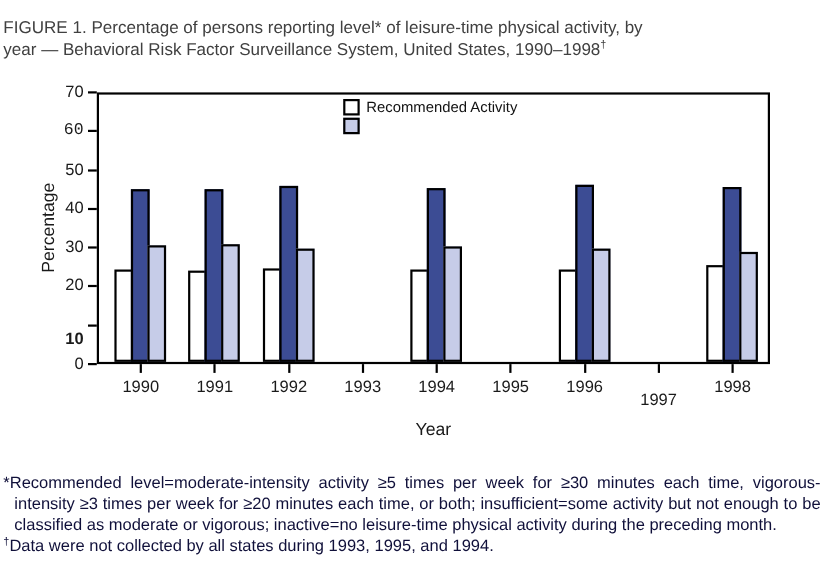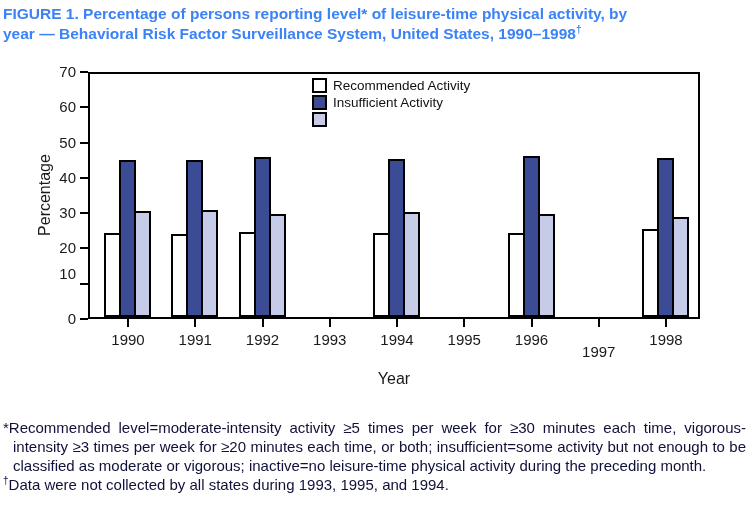--- a/index.html
+++ b/index.html
@@ -1,17 +1,17 @@
 <!DOCTYPE html>
 <html><head>
 <meta charset="utf-8">
 <style>
   html,body{margin:0;padding:0;background:#fff;}
   body{width:749px;height:513px;font-family:"Liberation Sans",sans-serif;color:#10103a;overflow:hidden;}
-  .figure-title{padding:4px 3px 0 3px;height:41px;font-weight:bold;font-size:15.5px;line-height:20px;color:#3b82f6;}
+  .figure-title{padding:16px 3px 0 3px;height:41px;font-weight:normal;font-size:15.5px;line-height:20px;color:#404040;}
   .figure-title sup{font-size:10px;vertical-align:super;line-height:0;}
   .chart{position:relative;height:353px;}
   .plot-frame{position:absolute;left:88px;top:27px;width:612px;height:247px;border:2px solid #000;box-sizing:border-box;text-align:center;}
   .plot-inner{position:absolute;left:0;top:0;right:0;bottom:0;}
   .bar{position:absolute;bottom:0;box-sizing:border-box;border:2px solid #000;}
   .ytick-mark{position:absolute;width:8px;height:2px;background:#000;}
   .ytick-label{position:absolute;width:34px;text-align:right;font-size:15px;color:#1a1a1a;line-height:16px;}
   .xtick-mark{position:absolute;width:2px;height:8px;background:#000;}
   .xtick-label{position:absolute;width:60px;text-align:center;font-size:15px;color:#1a1a1a;}
   .ylabel{position:absolute;left:45px;top:150px;transform:translate(-50%,-50%) rotate(-90deg);font-size:16px;color:#1a1a1a;white-space:nowrap;}
@@ -54,43 +54,39 @@
         <div class="bar" style="left: 552px; width: 17px; height: 88.5px; background: rgb(255, 255, 255);"></div>
         <div class="bar" style="left: 567px; width: 17px; height: 159.3px; background: rgb(60, 76, 148);"></div>
         <div class="bar" style="left: 582px; width: 17px; height: 99.6px; background: rgb(198, 204, 232);"></div>
       </div>
     <div class="legend" id="legend">
         <div class="legend-item">
           <div class="legend-swatch" style="background: rgb(255, 255, 255);"></div>
           <div class="legend-label">Recommended Activity</div>
         </div>
         <div class="legend-item">
-          <div class="legend-swatch" style="background: rgb(60, 76, 148);"></div>
-          <div class="legend-label">Insufficient Activity</div>
-        </div>
-        <div class="legend-item">
           <div class="legend-swatch" style="background: rgb(198, 204, 232);"></div>
         </div>
       </div>
   </div>
   <div id="axesLayer">
       <div class="ytick-mark" style="left: 80px; top: 273px;"></div>
       <div class="ytick-label" style="left: 42px; top: 266px;">0</div>
       <div class="ytick-mark" style="left: 80px; top: 237.714px;"></div>
-      <div class="ytick-label" style="left: 42px; top: 221px;">10</div>
+      <div class="ytick-label" style="left: 42px; top: 244px; font-weight: bold;">10</div>
       <div class="ytick-mark" style="left: 80px; top: 202.429px;"></div>
       <div class="ytick-label" style="left: 42px; top: 195.429px;">20</div>
       <div class="ytick-mark" style="left: 80px; top: 167.143px;"></div>
       <div class="ytick-label" style="left: 42px; top: 160.143px; text-align: right;">30</div>
       <div class="ytick-mark" style="left: 80px; top: 131.857px;"></div>
       <div class="ytick-label" style="left: 42px; top: 124.857px;">40</div>
       <div class="ytick-mark" style="left: 80px; top: 96.5714px;"></div>
       <div class="ytick-label" style="left: 42px; top: 89.5714px;">50</div>
       <div class="ytick-mark" style="left: 80px; top: 61.2857px;"></div>
-      <div class="ytick-label" style="left: 42px; top: 54.2857px;">60</div>
+      <div class="ytick-label" style="left: 42px; top: 54.2857px; font-family: Liberation Mono, monospace;">60</div>
       <div class="ytick-mark" style="left: 80px; top: 26px;"></div>
       <div class="ytick-label" style="left: 42px; top: 19px;">70</div>
       <div class="xtick-mark" style="left: 127px; top: 274px;"></div>
       <div class="xtick-label" style="left: 98px; top: 286px;">1990</div>
       <div class="xtick-mark" style="left: 194.25px; top: 274px;"></div>
       <div class="xtick-label" style="left: 165.25px; top: 286px;">1991</div>
       <div class="xtick-mark" style="left: 261.5px; top: 274px;"></div>
       <div class="xtick-label" style="left: 232.5px; top: 286px;">1992</div>
       <div class="xtick-mark" style="left: 328.75px; top: 274px;"></div>
       <div class="xtick-label" style="left: 299.75px; top: 286px;">1993</div>

